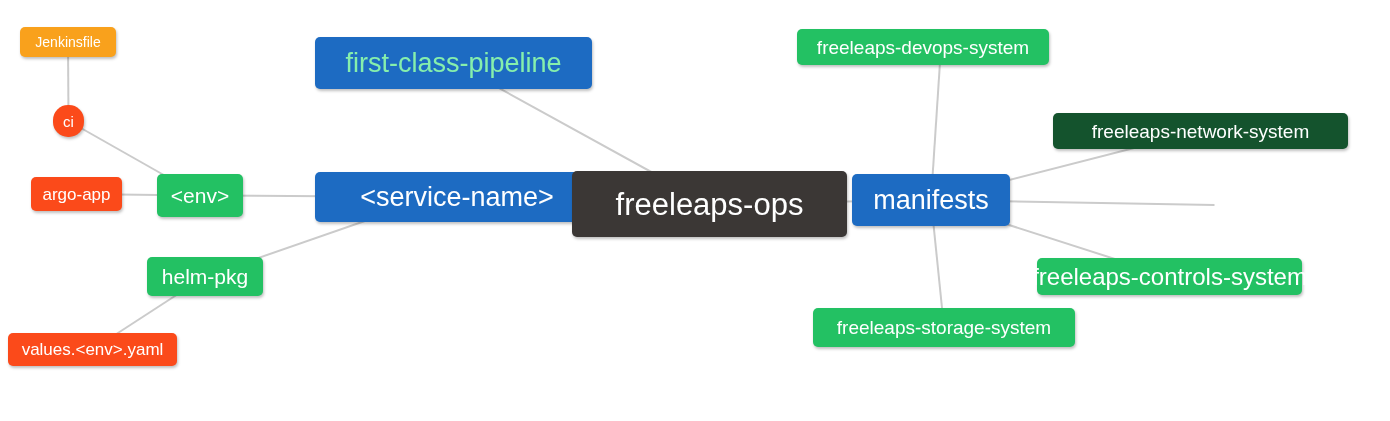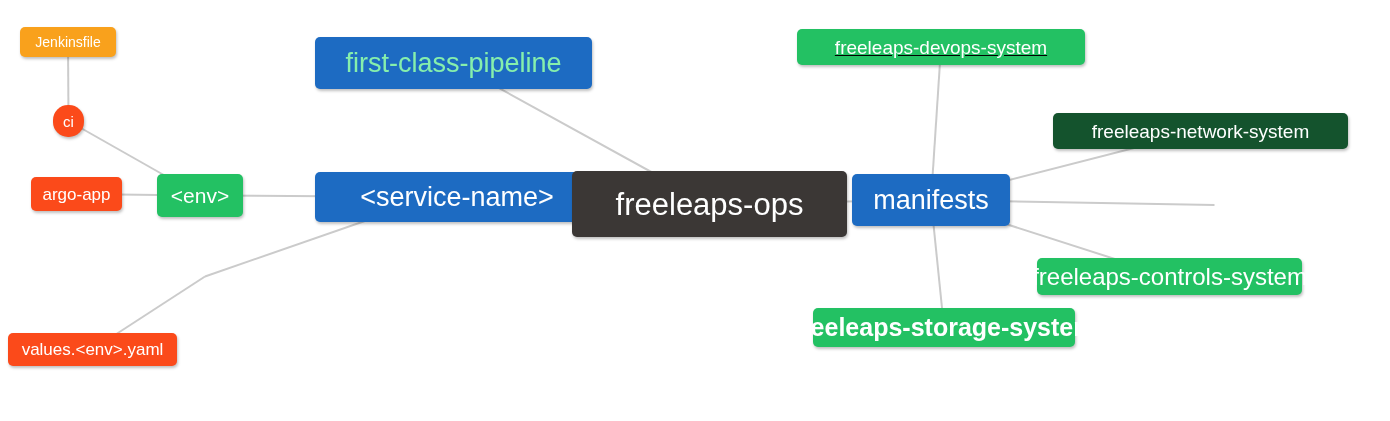--- a/index.html
+++ b/index.html
@@ -64,40 +64,43 @@
     </div>
     <div class="node" style="left: 53px; top: 105px; width: 31px; height: 32px; background: rgb(251, 74, 26); border-radius: 15px;">
       <span class="label" style="font-size: 15px; color: rgb(255, 255, 255);">ci</span>
     </div>
     <div class="node" style="left: 31px; top: 177px; width: 91px; height: 34px; background: rgb(251, 74, 26);">
       <span class="label" style="font-size: 17px; color: rgb(255, 255, 255);">argo-app</span>
     </div>
     <div class="node" style="left: 157px; top: 174px; width: 86px; height: 43px; background: rgb(35, 193, 99);">
       <span class="label" style="font-size: 21px; color: rgb(255, 255, 255);">&lt;env&gt;</span>
     </div>
+    <div class="node" style="left: 147px; top: 257px; width: 116px; height: 39px; background: rgb(35, 193, 99);">
+      <span class="label" style="font-size: 21px; color: rgb(255, 255, 255);">helm-pkg</span>
+    </div>
     <div class="node" style="left: 8px; top: 333px; width: 169px; height: 33px; background: rgb(251, 74, 26);">
       <span class="label" style="font-size: 17px; color: rgb(255, 255, 255);">values.&lt;env&gt;.yaml</span>
     </div>
     <div class="node" style="left: 315px; top: 37px; width: 277px; height: 52px; background: rgb(29, 107, 194);">
       <span class="label" style="font-size: 27px; color: #86efac; text-align: right;">first-class-pipeline</span>
     </div>
     <div class="node" style="left: 315px; top: 172px; width: 284px; height: 50px; background: rgb(29, 107, 194);">
       <span class="label" style="font-size: 27px; color: rgb(255, 255, 255);">&lt;service-name&gt;</span>
     </div>
     <div class="node" style="left: 572px; top: 171px; width: 275px; height: 66px; background: rgb(59, 55, 53);">
       <span class="label" style="font-size: 31px; color: rgb(255, 255, 255);">freeleaps-ops</span>
     </div>
     <div class="node" style="left: 852px; top: 174px; width: 158px; height: 52px; background: rgb(29, 107, 194);">
       <span class="label" style="font-size: 27px; color: rgb(255, 255, 255);">manifests</span>
     </div>
-    <div class="node" style="left: 797px; top: 29px; width: 288px; height: 36px; background: rgb(35, 193, 99); text-decoration: underline;">
+    <div class="node" style="left: 797px; top: 29px; width: 252px; height: 36px; background: rgb(35, 193, 99);">
       <span class="label" style="font-size: 19px; color: rgb(255, 255, 255);">freeleaps-devops-system</span>
     </div>
     <div class="node" style="left: 1053px; top: 113px; width: 295px; height: 36px; background: #14532d;">
       <span class="label" style="font-size: 19px; color: rgb(255, 255, 255);">freeleaps-network-system</span>
     </div>
     <div class="node" style="left: 1037px; top: 258px; width: 265px; height: 37px; background: rgb(35, 193, 99);">
       <span class="label" style="font-size: 24px; color: rgb(255, 255, 255);">freeleaps-controls-system</span>
     </div>
     <div class="node" style="left: 813px; top: 308px; width: 262px; height: 39px; background: rgb(35, 193, 99);">
-      <span class="label" style="font-size: 25px; color: rgb(255, 255, 255); font-weight: bold;">freeleaps-storage-system</span>
+      <span class="label" style="font-size: 19px; color: rgb(255, 255, 255);">freeleaps-storage-system</span>
     </div>
   </div>
 
 </body></html>

